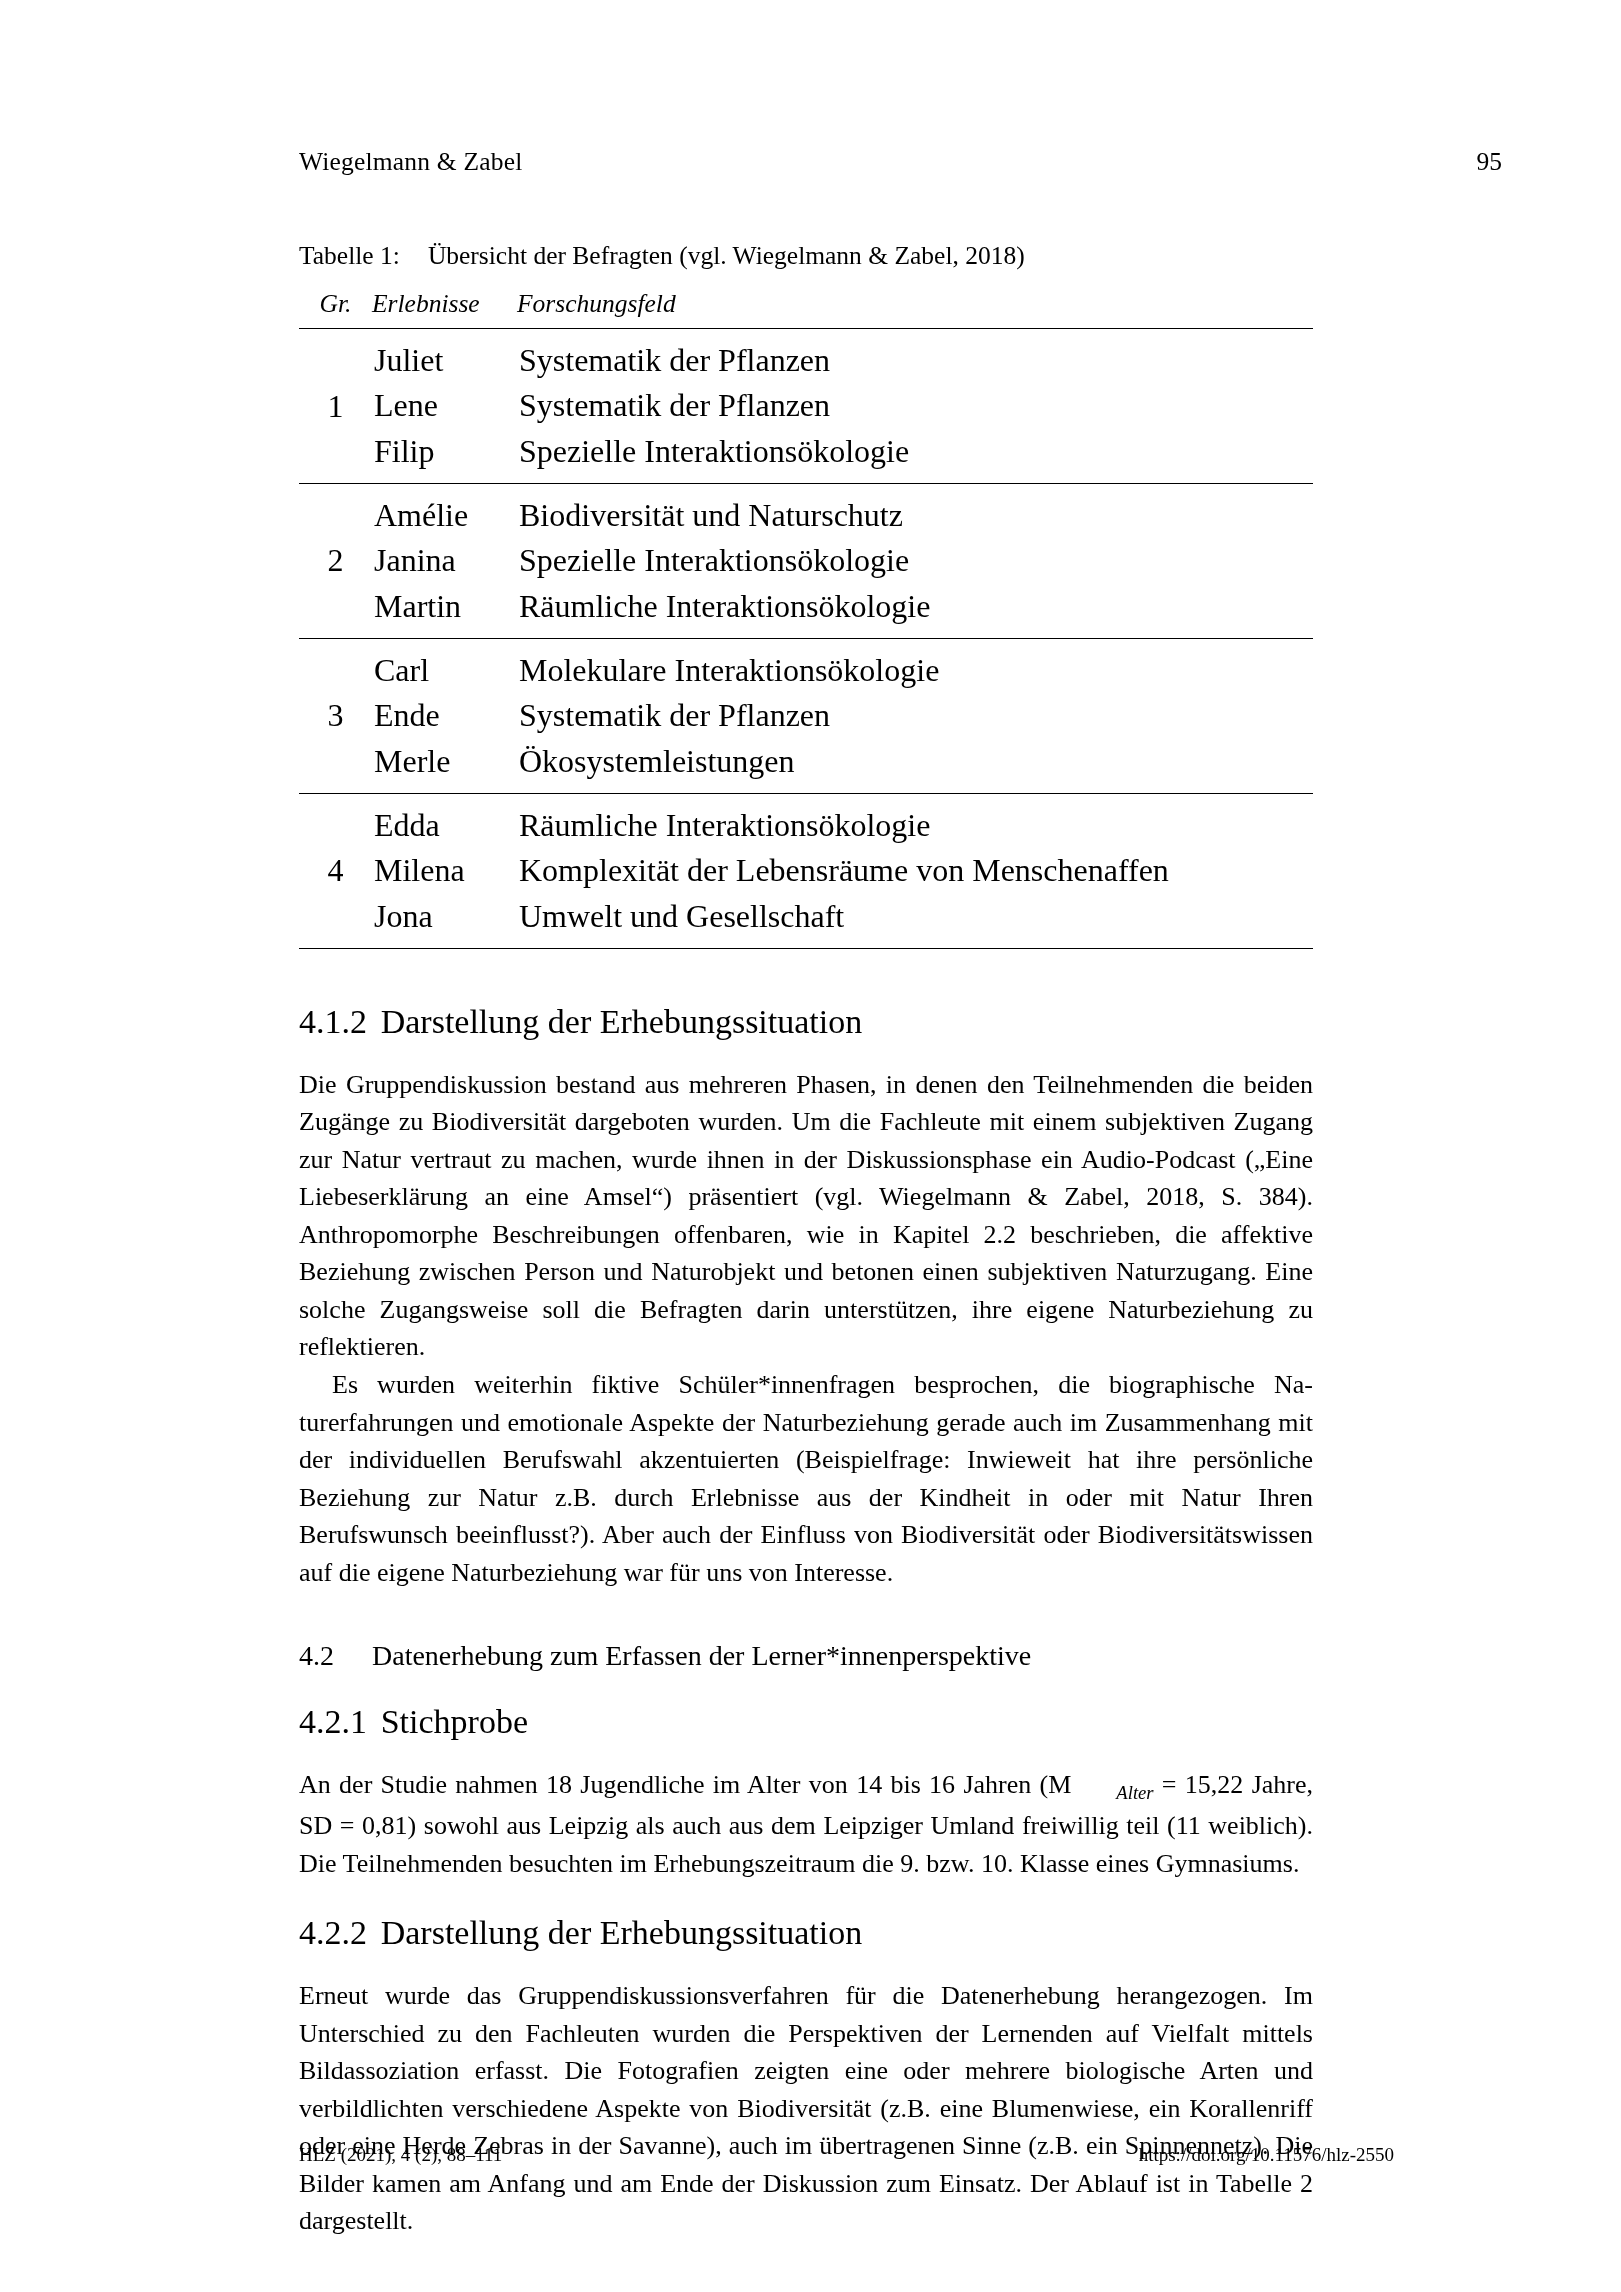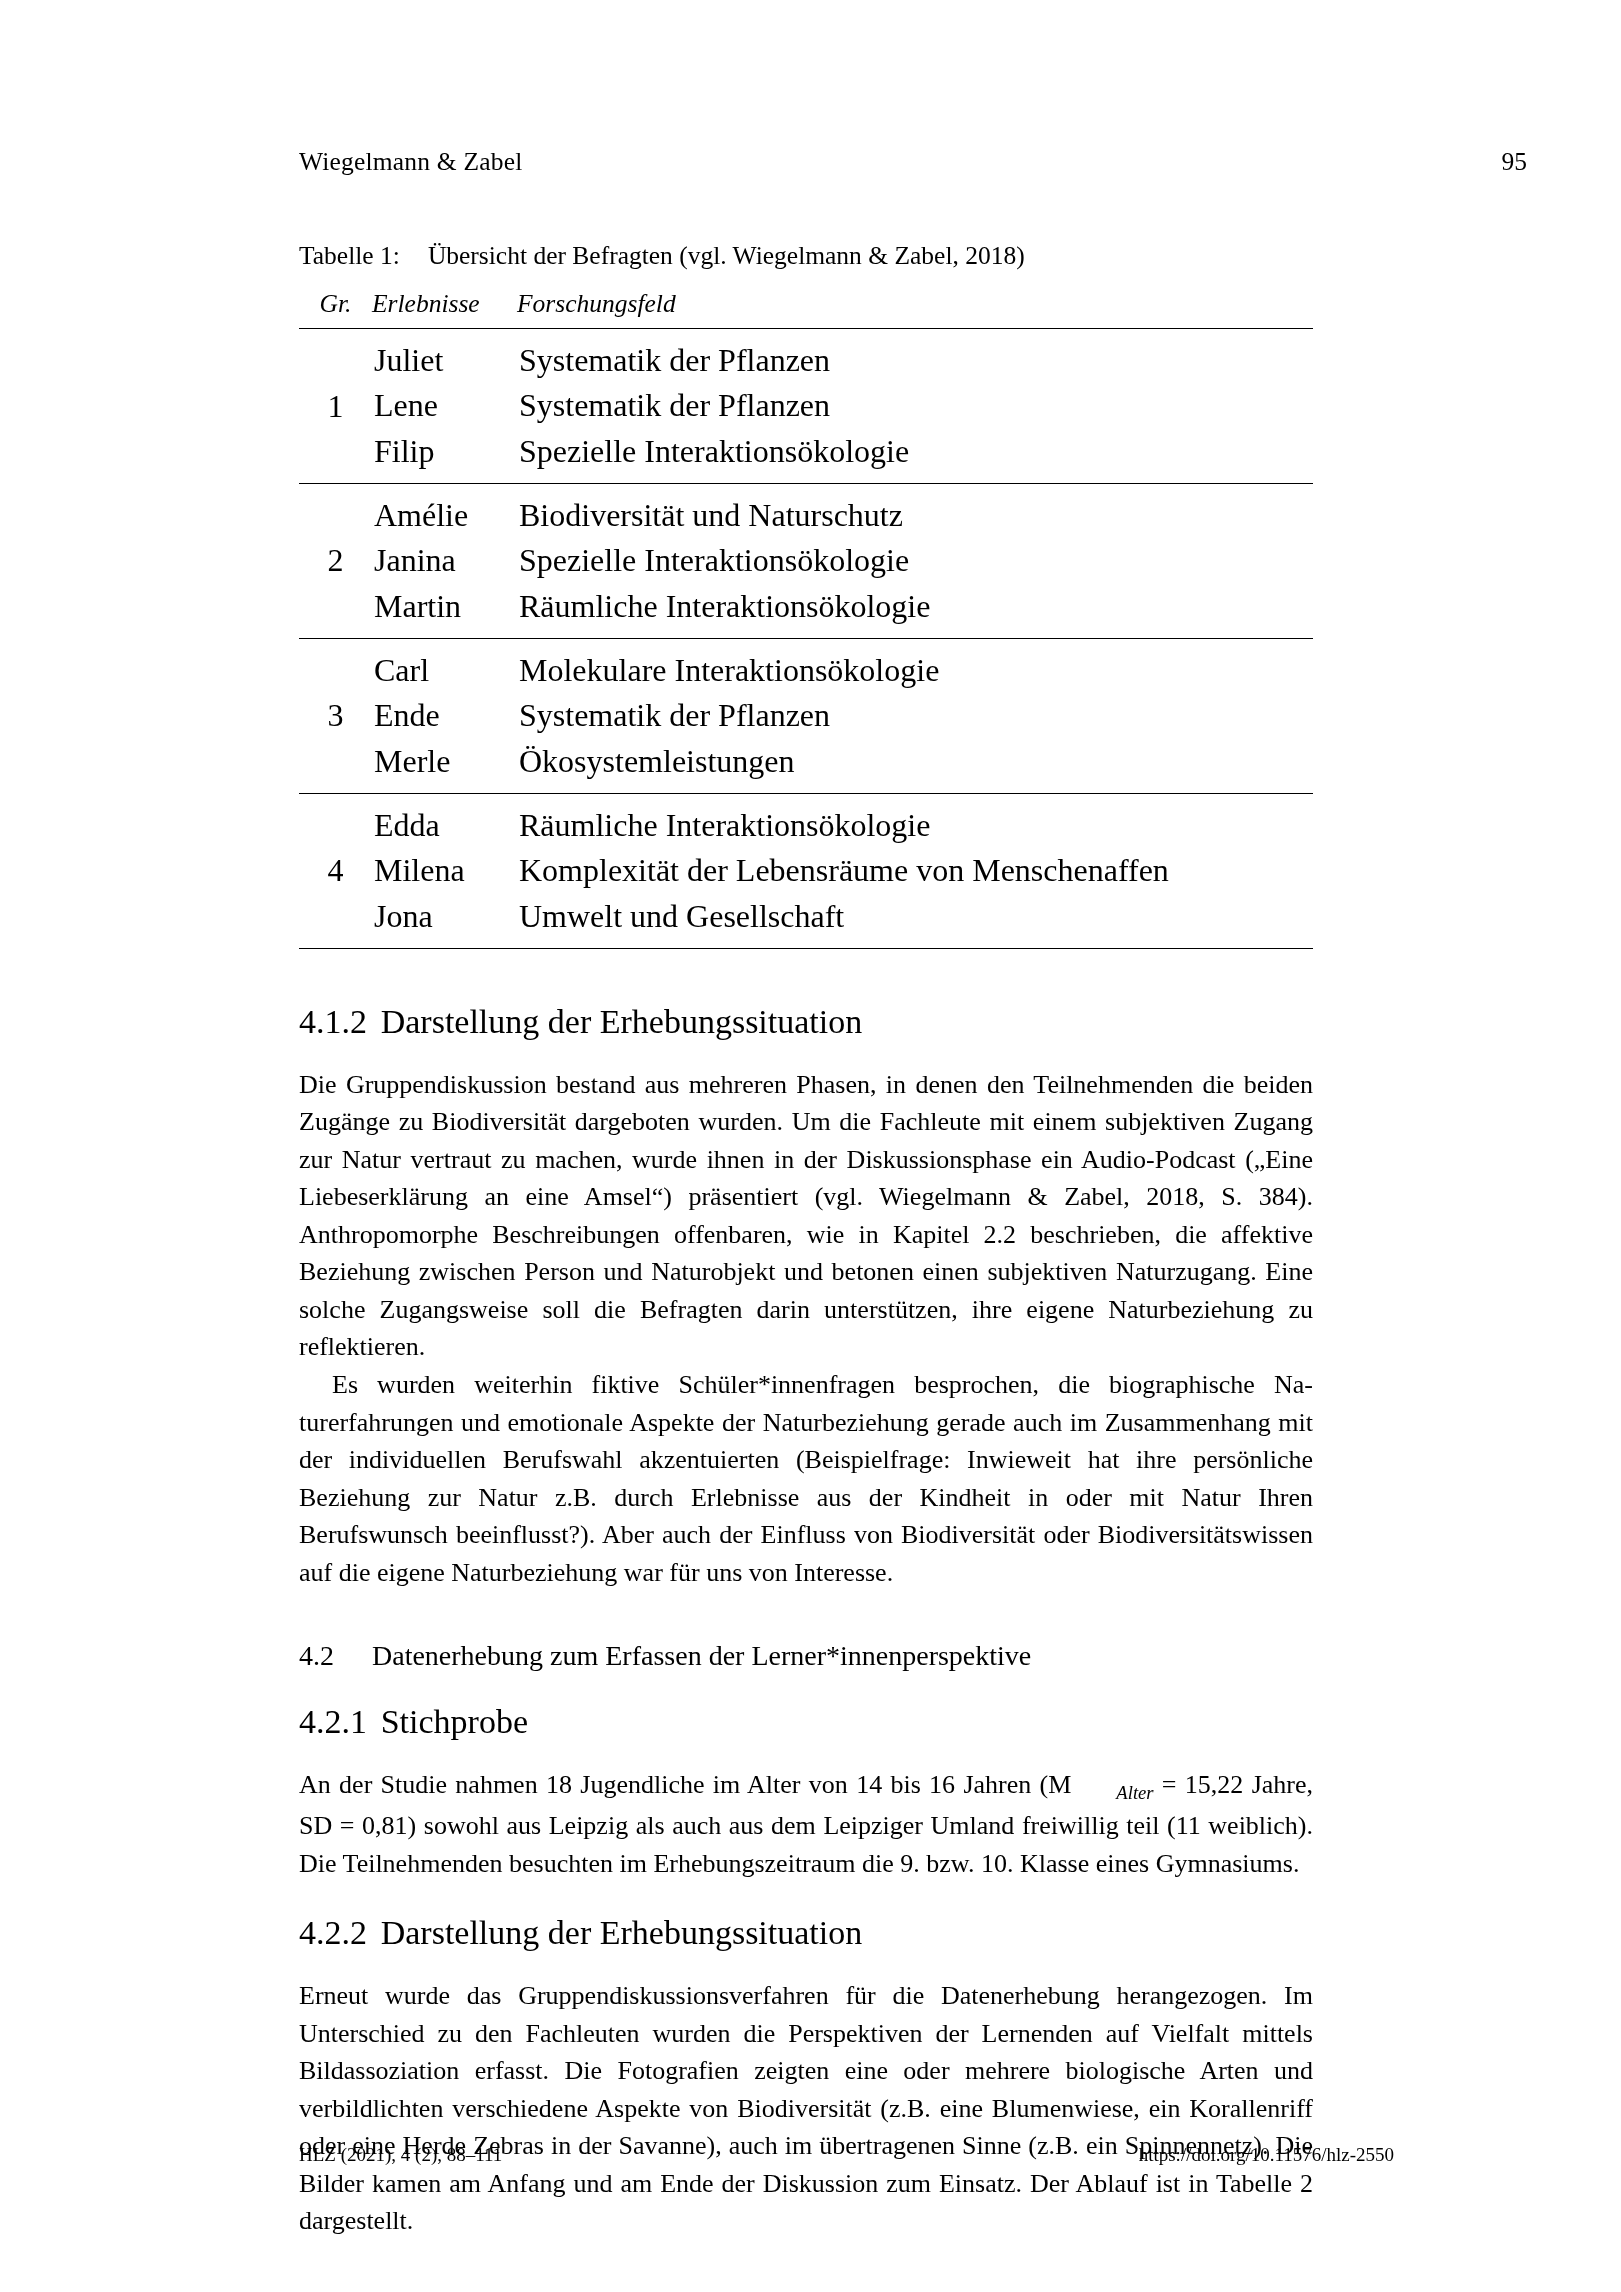--- a/index.html
+++ b/index.html
@@ -13,21 +13,21 @@
     font-family: "Liberation Serif", serif;
     color: #000000;
     position: relative;
   }
   .page {
     position: absolute;
     top: 0; left: 0;
     width: 1621px;
     height: 2293px;
     box-sizing: border-box;
-    padding: 147px 94px 0 299px;
+    padding: 147px 119px 0 299px;
   }
   
   .runhead {
     display: flex;
     justify-content: space-between;
     align-items: baseline;
     font-size: 25.5px;
     line-height: 1.2;
     margin-bottom: 61px;
   }

